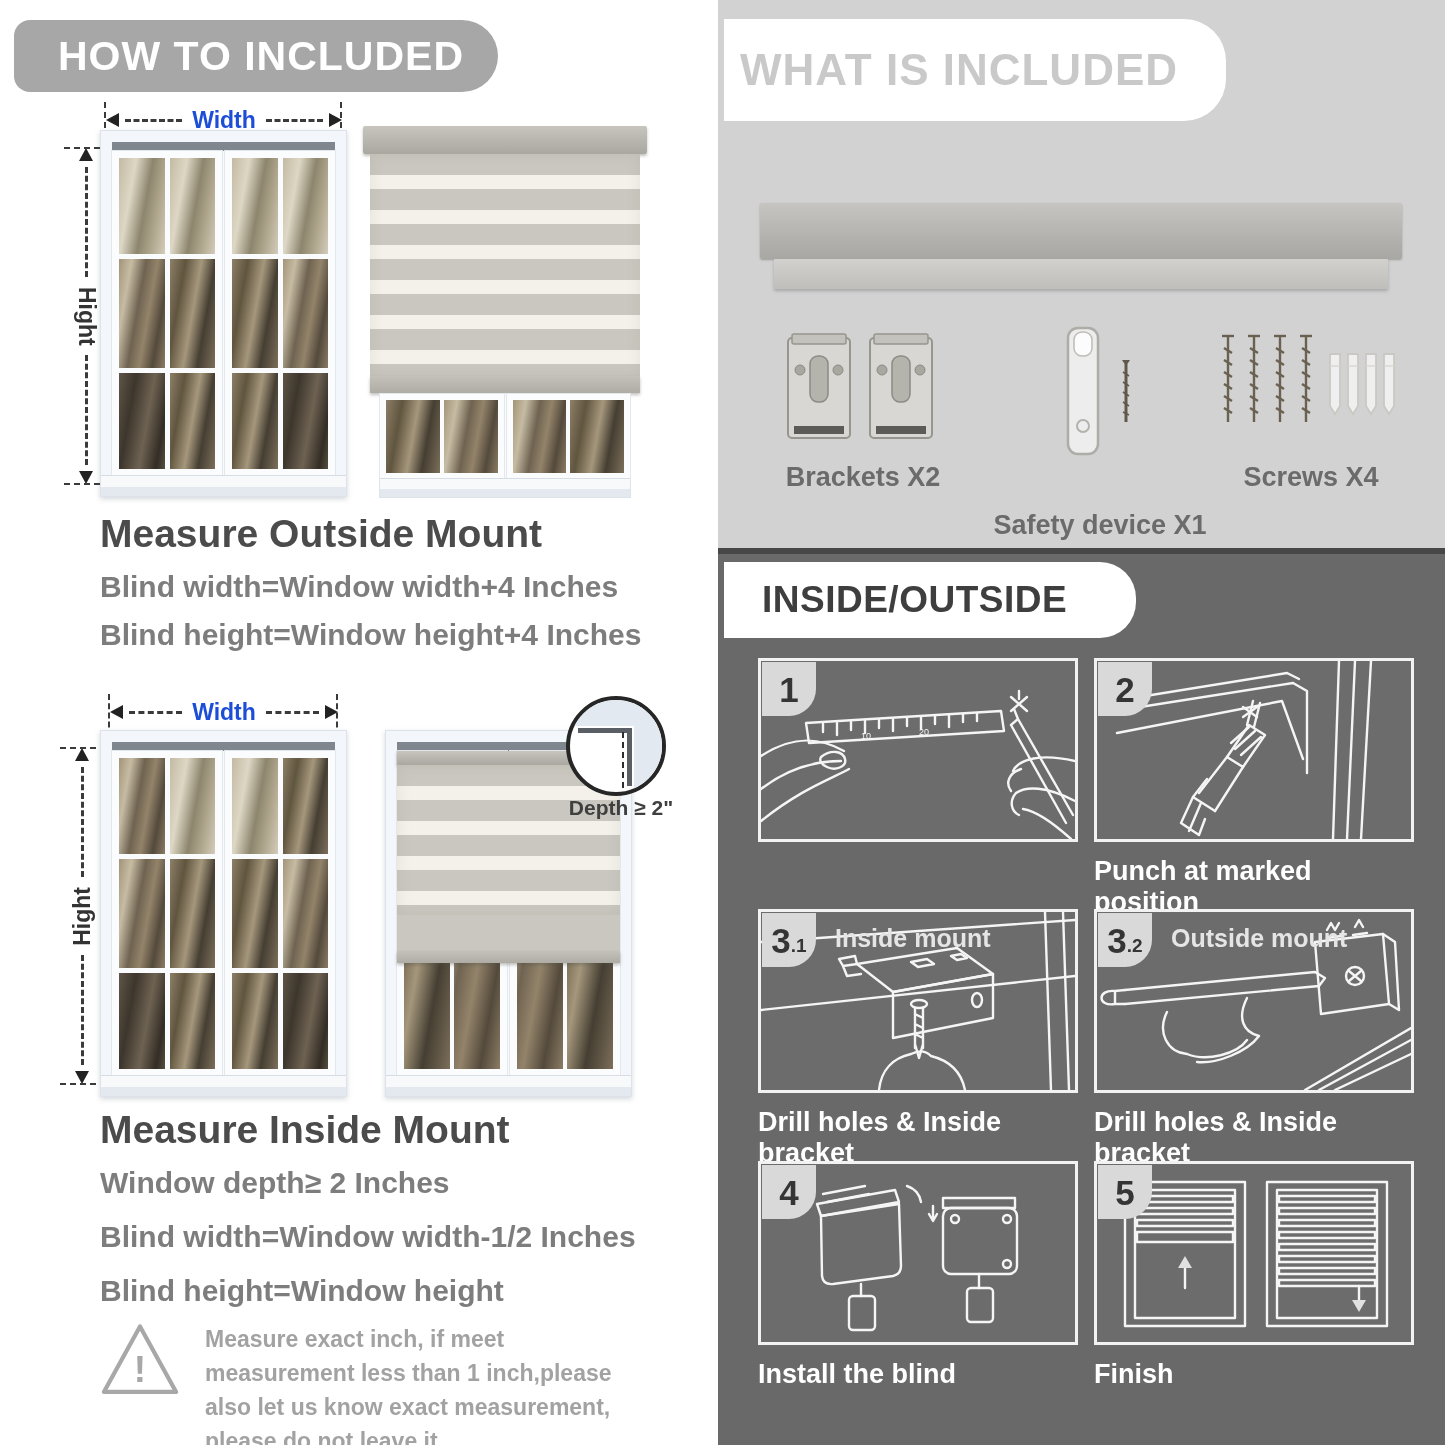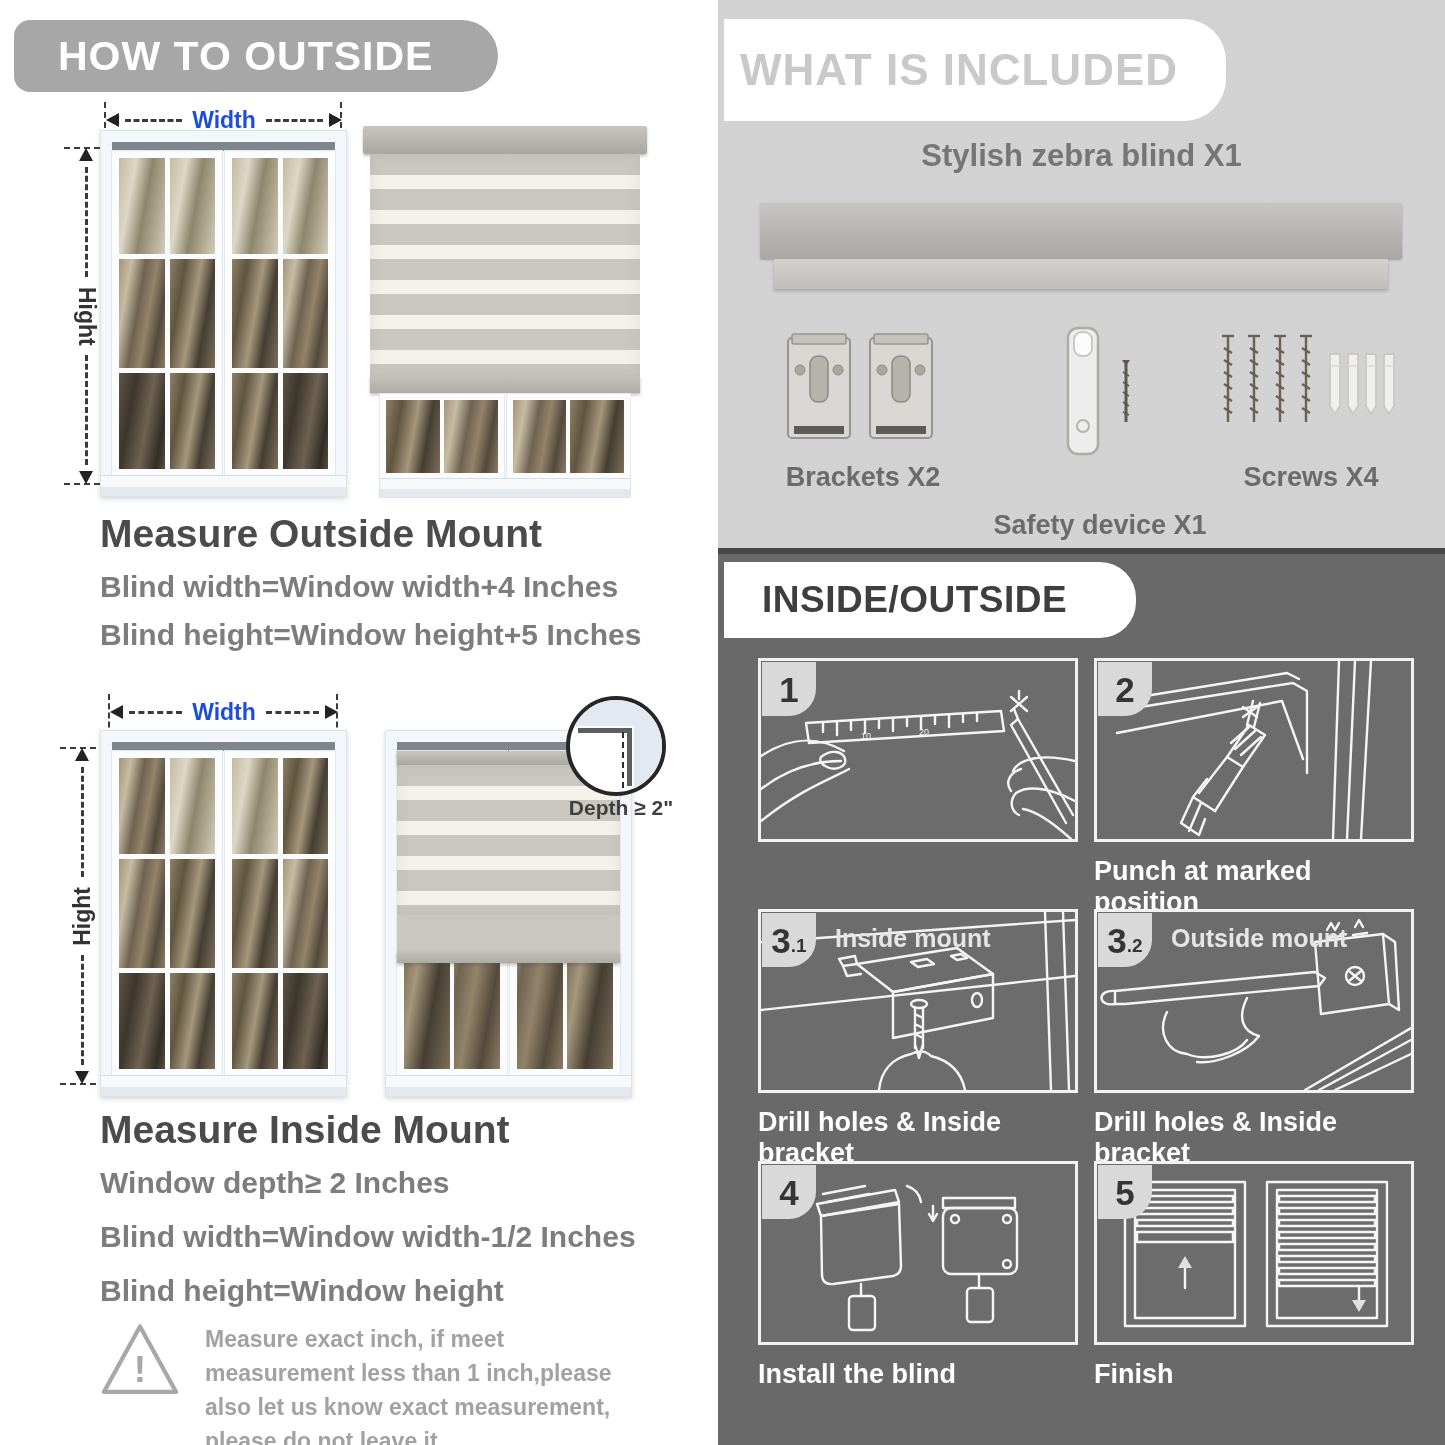--- a/index.html
+++ b/index.html
@@ -89,21 +89,21 @@
     {fill:none;stroke:#f5f5f5;stroke-width:2.4;stroke-linecap:round;stroke-linejoin:round;}
   .lineart .fillw{fill:#e0e0e0;stroke:none;}
   .lineart text{fill:#f5f5f5;font-family:"Liberation Sans",sans-serif;}
 </style>
 </head>
 <body>
 
 <div id="canvas">
 
   <div class="abs hdr-howto">
-    <span>HOW TO OUTSIDE</span>
+    <span>HOW TO INCLUDED</span>
   </div>
 
   <div class="abs harrow" style="left:106px;top:110px;width:236px;height:20px;">
     <div class="tri-l"></div>
     <div class="dash-h"></div>
     <span class="lbl">Width</span>
     <div class="dash-h"></div>
     <div class="tri-r"></div>
   </div>
   <div class="abs ext-v" style="left:104px;top:102px;height:56px;"></div>
@@ -158,21 +158,21 @@
             <div class="pane pA"></div>
             <div class="pane pB"></div>
           </div>
       </div>
       <div class="sill" style="height:18px;"></div>
     </div>
   </div>
 
   <div class="abs m-head" style="left:100px;top:512px;">Measure Outside Mount</div>
   <div class="abs m-line" style="left:100px;top:570px;">Blind width=Window width+4 Inches</div>
-  <div class="abs m-line" style="left:100px;top:618px;">Blind height=Window height+5 Inches</div>
+  <div class="abs m-line" style="left:100px;top:618px;">Blind height=Window height+4 Inches</div>
 
   <div class="abs harrow" style="left:110px;top:702px;width:228px;height:20px;">
     <div class="tri-l"></div>
     <div class="dash-h"></div>
     <span class="lbl">Width</span>
     <div class="dash-h"></div>
     <div class="tri-r"></div>
   </div>
   <div class="abs ext-v" style="left:108px;top:694px;height:52px;"></div>
   <div class="abs ext-v" style="left:336px;top:694px;height:52px;"></div>
@@ -252,21 +252,20 @@
   <svg class="abs" style="left:98px;top:1318px;" width="84" height="84" viewBox="0 0 100 100">
     <path d="M50 10 L93 88 L7 88 Z" fill="none" stroke="#a8a8a8" stroke-width="5" stroke-linejoin="round"></path>
     <text x="50" y="76" text-anchor="middle" font-size="44" font-weight="bold" fill="#a8a8a8" font-family="Liberation Sans, sans-serif">!</text>
   </svg>
   <div class="abs warn-text" style="left:205px;top:1322px;">Measure exact inch, if meet measurement less than 1 inch,please also let us know exact measurement, please do not leave it</div>
 
   <div class="abs panel-light">
     <div class="hdr-included">
       <span>WHAT IS INCLUDED</span>
     </div>
-    <div class="product-lbl">Stylish zebra blind X1</div>
 
     <div class="hr-main"></div>
     <div class="hr-shelf"></div>
 
     <svg class="abs" style="left:62px;top:330px;" width="160" height="126" viewBox="0 0 160 126">
       <g>
         <rect x="8" y="8" width="62" height="100" rx="4" fill="#d8d7d3" stroke="#96958e" stroke-width="2"></rect>
         <rect x="12" y="4" width="54" height="10" rx="2" fill="#c3c2bc" stroke="#96958e" stroke-width="1.5"></rect>
         <rect x="30" y="26" width="18" height="46" rx="8" fill="#b4b3ac" stroke="#8c8b84" stroke-width="1.5"></rect>
         <circle cx="20" cy="40" r="5" fill="#a8a7a0" stroke="#8c8b84"></circle>

